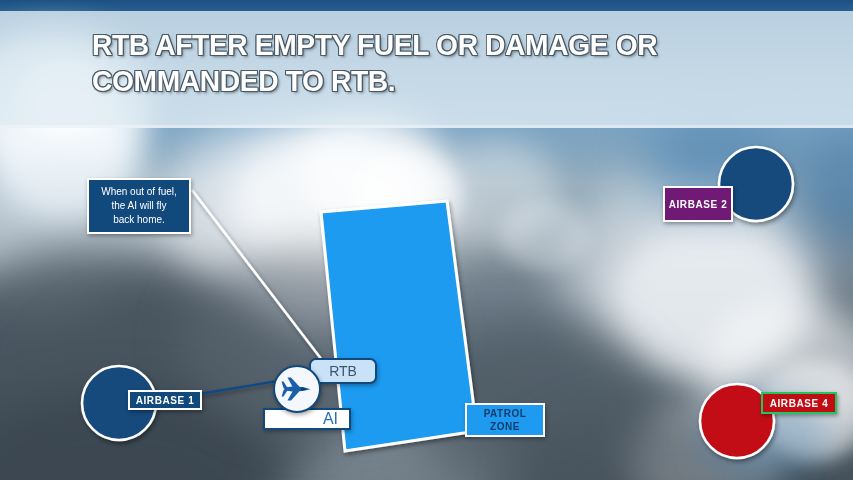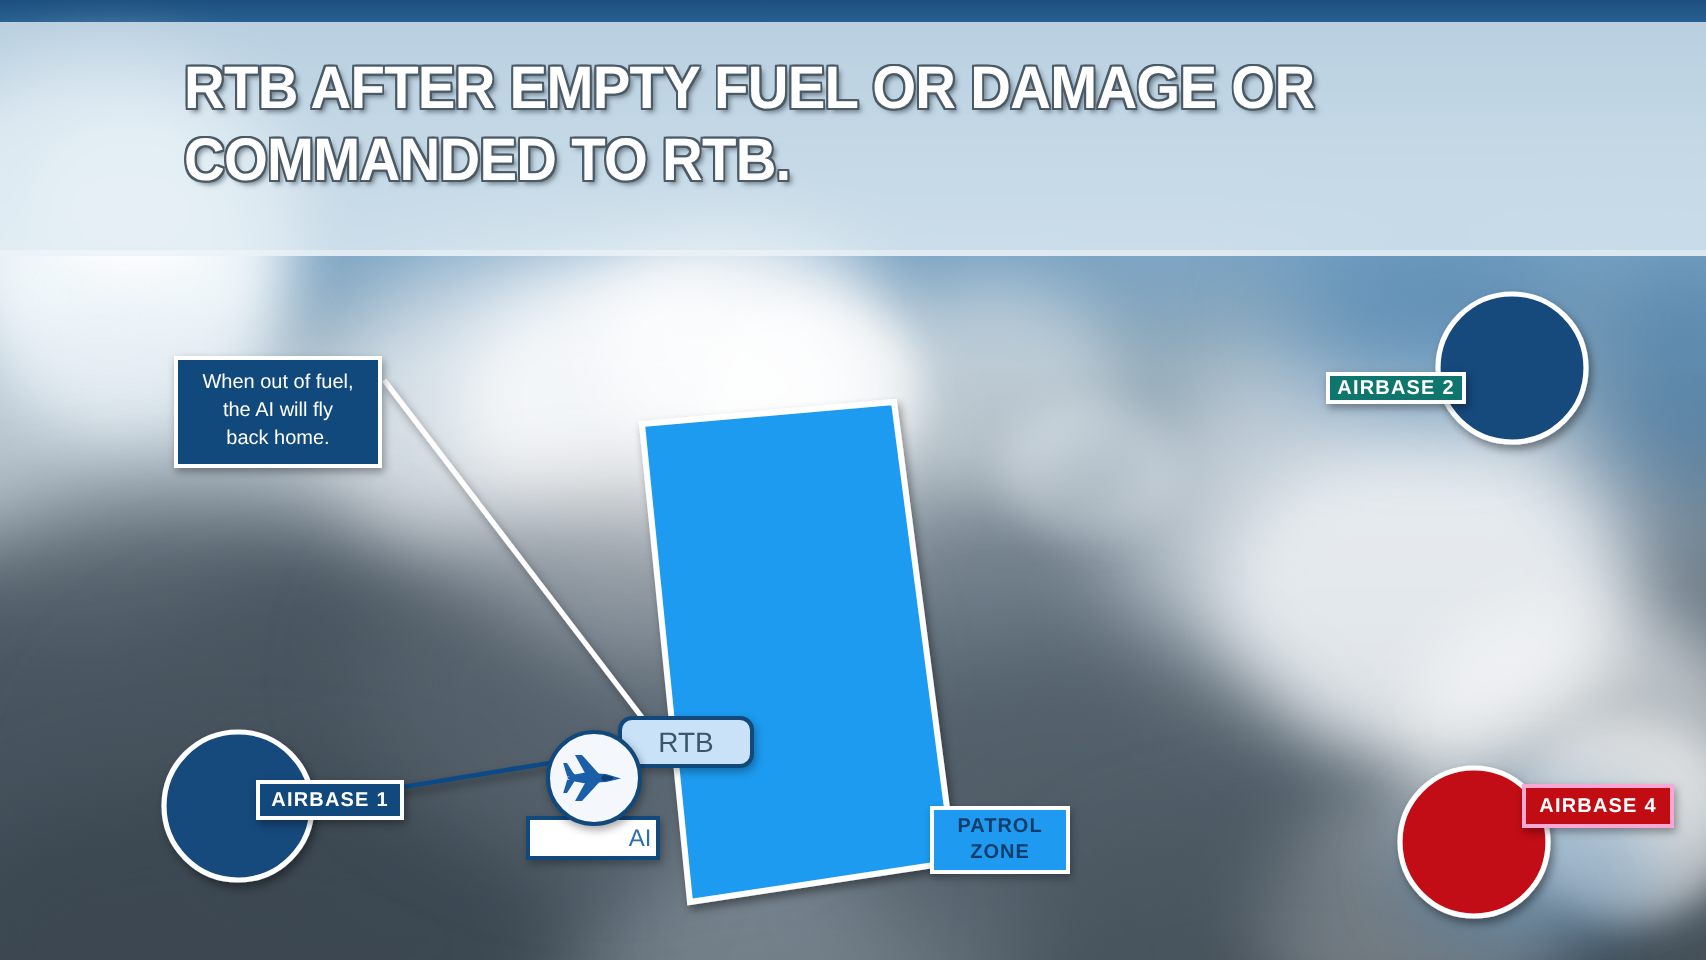--- a/index.html
+++ b/index.html
@@ -82,49 +82,49 @@
   #airbase1Label{
     left:128px;top:358px;width:74px;height:20px;
     background:#12497c;
     border:2px solid #ffffff;
     color:#ffffff;
     font-size:10px;font-weight:bold;letter-spacing:0.6px;
     box-shadow:1px 2px 4px rgba(0,0,0,0.35);
     margin-top:32px;
   }
   #airbase2Label{
-    left:663px;top:186px;width:70px;height:16px;
-    background:#0f766e;
+    left:663px;top:186px;width:70px;height:36px;
+    background:#701a75;
     border:2px solid #ffffff;
     color:#ffffff;
     font-size:10px;font-weight:bold;letter-spacing:0.6px;
     box-shadow:1px 2px 4px rgba(0,0,0,0.35);
   }
   #airbase4Label{
     left:761px;top:392px;width:76px;height:22px;
     background:#c20c13;
-    border:2px solid #f9a8d4;
+    border:2px solid #22c55e;
     color:#ffffff;
     font-size:10px;font-weight:bold;letter-spacing:0.6px;
     box-shadow:1px 2px 4px rgba(0,0,0,0.35);
   }
   #patrolZoneLabel{
-    left:465px;top:403px;width:70px;height:34px;
+    left:465px;top:403px;width:80px;height:34px;
     background:#1e9bf0;
     border:2px solid #ffffff;
     color:#123c6b;
     font-size:10px;font-weight:bold;letter-spacing:0.5px;line-height:13px;
     box-shadow:1px 2px 4px rgba(0,0,0,0.3);
   }
   #aiLabel{
-    left:263px;top:408px;width:67px;height:22px;
+    left:263px;top:408px;width:88px;height:22px;
     background:#ffffff;
     border:2px solid #12497c;
     color:#2a6fb0;
-    font-size:12px;
+    font-size:16px;
     box-shadow:1px 2px 4px rgba(0,0,0,0.3);
     padding-left:47px;
   }
   #rtbBox{
     left:309px;top:358px;width:68px;height:26px;
     background:#c9e2f7;
     border:2px solid #12497c;
     border-radius:7px;
     color:#3a566d;
     font-size:14px;

